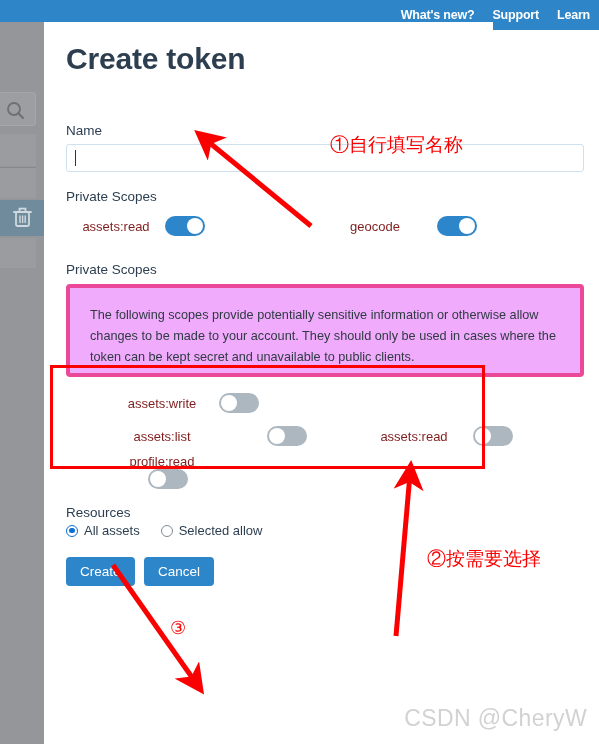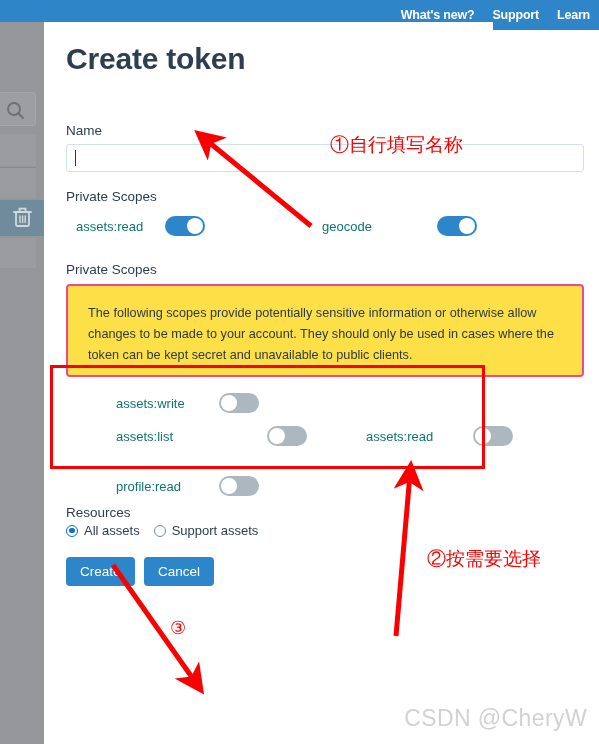--- a/index.html
+++ b/index.html
@@ -128,22 +128,22 @@
   }
 
   
   .tg-row {
     position: absolute;
     display: flex;
     align-items: center;
   }
   .tg-label {
     font-size: 13px;
-    color: #0f766e;
-    text-align: left;
+    color: #7f1d1d;
+    text-align: center;
     white-space: nowrap;
   }
   .toggle {
     width: 40px; height: 20px;
     border-radius: 10px;
     position: relative;
     flex: none;
     cursor: pointer;
   }
   .toggle.on  { background: #2d86c9; }
@@ -163,22 +163,22 @@
   .pub-left  .tg-label { width: 80px; margin-right: 9px; }
   .pub-right { left: 278px; top: 194px; }
   .pub-right .tg-label { width: 106px; margin-right: 9px; }
 
   
   .notice {
     position: absolute;
     left: 22px; top: 262px;
     width: 518px;
     height: 93px;
-    background: #fde047;
-    border: 2px solid #ec4899;
+    background: #f0abfc;
+    border: 4px solid #ec4899;
     border-radius: 4px;
     box-sizing: border-box;
     padding: 17px 20px;
   }
   .notice p {
     margin: 0;
     font-size: 12.7px;
     line-height: 21px;
     color: #2f3a42;
   }
@@ -188,31 +188,32 @@
     position: absolute;
     left: 50px; top: 365px;
     width: 435px; height: 104px;
     border: 3px solid #fb0000;
     box-sizing: border-box;
     background: transparent;
   }
   .priv-row .tg-label { width: 92px; margin-right: 11px; }
   .priv-r1 { left: 72px;  top: 371px; }
   .priv-r2 { left: 72px;  top: 404px; gap: 48px; }
-  .priv-r3 { left: 72px;  top: 454px; }
+  .priv-r3 { left: 72px;  top: 432px; flex-direction: column; }
   .priv-rightrow .tg-label { width: 96px; margin-right: 11px; }
   .priv-r4 { left: 322px; top: 371px; }
   .priv-r5 { left: 322px; top: 404px; }
 
   
   .radios {
     position: absolute;
     left: 22px; top: 501px;
     display: flex;
     align-items: center;
+    gap: 7px;
   }
   .radio-item { display: flex; align-items: center; margin-right: 14px; cursor: pointer; }
   .radio {
     width: 12px; height: 12px;
     border-radius: 50%;
     border: 1.6px solid #0d6fd1;
     box-sizing: border-box;
     margin-right: 6px;
     position: relative;
     flex: none;
@@ -369,21 +370,21 @@
   </div>
 
   <div class="field-label lbl-resources">Resources</div>
   <div class="radios">
     <span class="radio-item">
       <span class="radio checked"></span>
       <span class="radio-label">All assets</span>
     </span>
     <span class="radio-item">
       <span class="radio unchecked"></span>
-      <span class="radio-label">Support assets</span>
+      <span class="radio-label">Selected allow</span>
     </span>
   </div>
 
   <button class="btn btn-create">Create</button>
   <button class="btn btn-cancel">Cancel</button>
 </div>
 
 <div class="red-box"></div>
 
 <div class="anno-text anno1">①自行填写名称</div>

